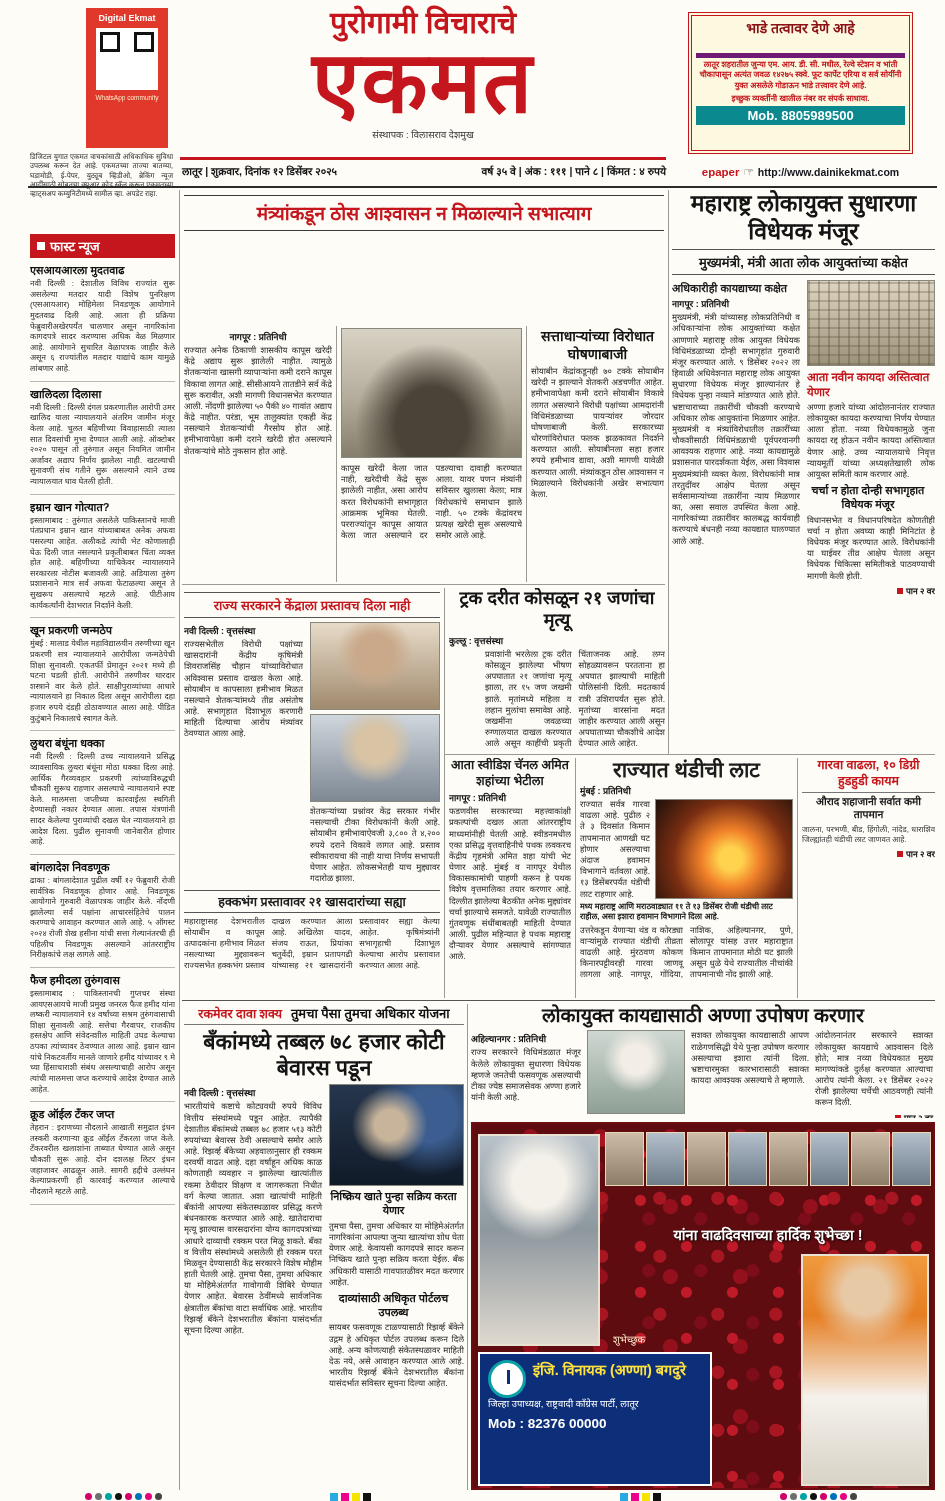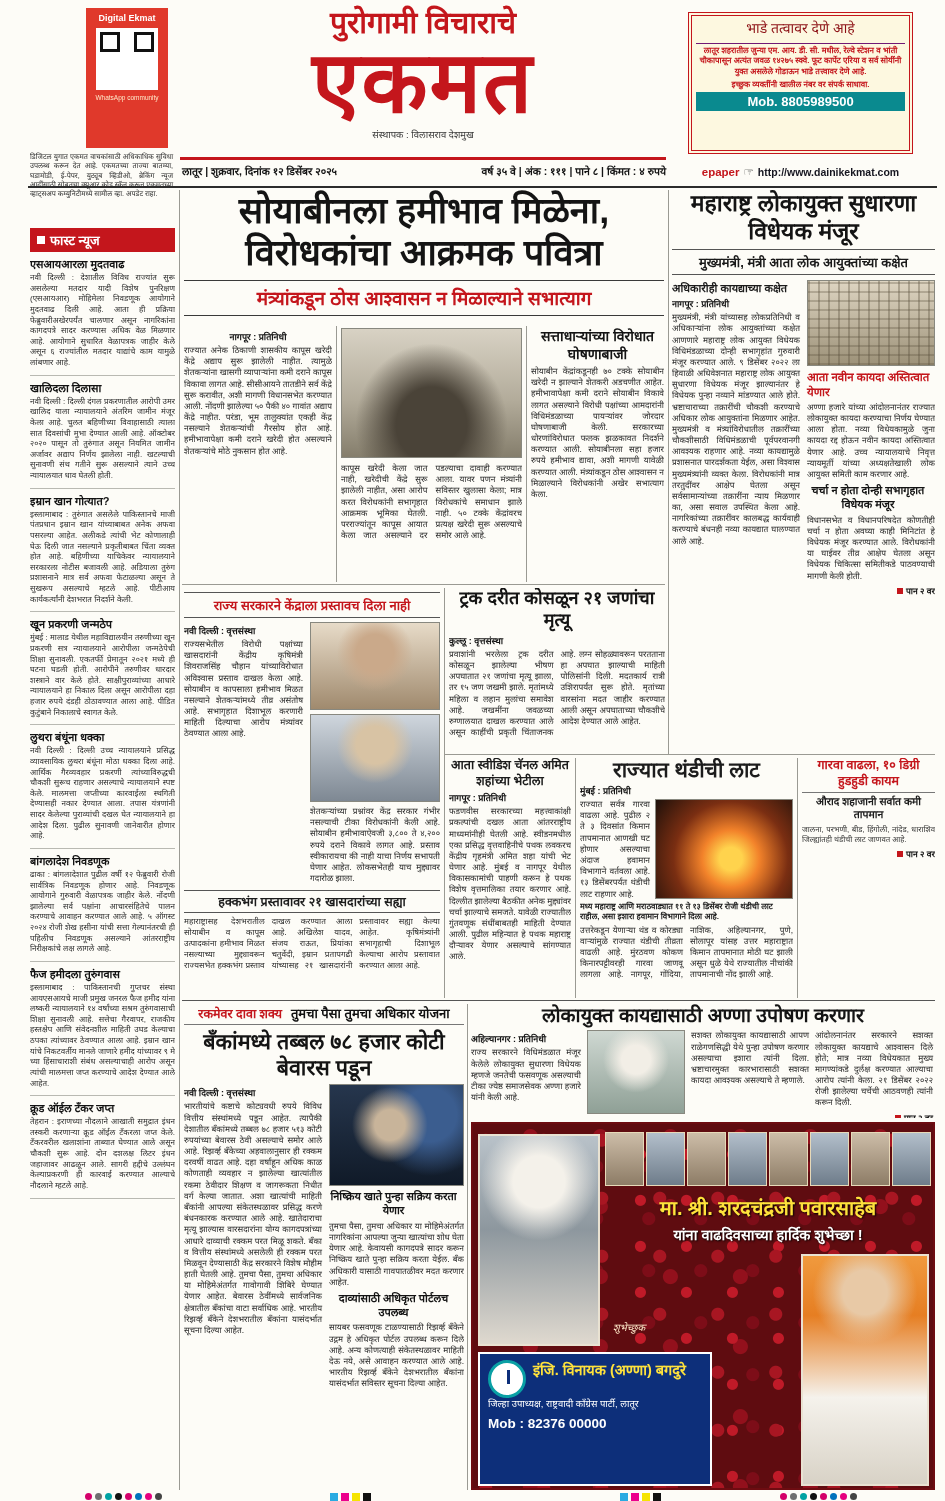--- a/index.html
+++ b/index.html
@@ -29,32 +29,32 @@
   .digital-caption { left:30px; top:152px; width:143px; font-size:7.2px; line-height:1.3; color:#2a2a2a; }
 
   .masthead { left:180px; top:6px; width:486px; text-align:center; }
   .mast-tagline { color:#c4161c; font-weight:800; font-size:30px; line-height:1.1; }
   .mast-title { color:#c4161c; font-weight:900; font-size:86px; line-height:1.02; letter-spacing:2px; }
   .mast-founder { color:#3a3a3a; font-size:9.5px; margin-top:1px; }
   .mast-rule { left:180px; top:157px; width:486px; height:3px; background:#c4161c; }
   .dateline { left:182px; top:164px; width:484px; display:flex; justify-content:space-between; font-size:10.5px; font-weight:bold; color:#141414; }
 
   .top-ad { left:688px; top:12px; width:225px; height:142px; border:4px double #c4161c; background:#fdf8e0; text-align:center; padding:2px 4px; }
-  .top-ad .atitle { font-size:14px; font-weight:400; color:#8c1014; border-bottom:1px solid #701a75; padding-bottom:6px; }
+  .top-ad .atitle { font-size:14px; font-weight:700; color:#8c1014; border-bottom:5px solid #701a75; padding-bottom:16px; }
   .top-ad .abody { font-size:8px; font-weight:bold; color:#c4161c; line-height:1.3; margin-top:2px; }
   .top-ad .acontact { font-size:8px; font-weight:bold; color:#c4161c; margin-top:1px; }
   .top-ad .amob { background:#0a8a8f; color:#fff; font-weight:800; font-size:13px; padding:2px 0; margin-top:3px; }
   .epaper { left:688px; top:165px; width:225px; font-size:11.5px; display:flex; justify-content:center; gap:4px; align-items:baseline; }
   .epaper .elabel { color:#c4161c; font-weight:800; }
   .epaper .ehand { color:#222; }
   .epaper .eurl { color:#15151f; font-weight:bold; font-size:10.5px; }
   .top-rule { left:28px; top:186px; width:909px; border-top:2px solid #2c2c2c; height:0; position:absolute; }
 
   
-  .fastnews { left:30px; top:228px; width:145px; height:1256px; overflow:hidden; }
+  .fastnews { left:30px; top:234px; width:145px; height:1256px; overflow:hidden; }
   .fn-header { background:#c4161c; color:#fff; font-weight:800; font-size:13px; padding:3px 7px; display:flex; align-items:center; gap:5px; }
   .fn-header .fn-ico { width:8px; height:8px; background:#fff; display:inline-block; }
   .fn-item { border-bottom:1px solid #b9b9b2; padding:4px 0 6px 0; }
   .fn-title { font-size:11px; font-weight:800; color:#121212; margin-bottom:2px; }
   .fn-body { font-size:8px; line-height:1.33; color:#2e2e2e; text-align:justify; }
 
   
   .lead { left:184px; top:190px; width:480px; }
   .lead-headline { font-size:36px; font-weight:800; line-height:1.18; text-align:center; color:#141414; }
   .lead-subhead { margin-top:5px; border-top:1.5px solid #3a3a3a; border-bottom:1.5px solid #3a3a3a; padding:4px 0; text-align:center; color:#c4161c; font-size:19px; font-weight:800; }
@@ -99,21 +99,21 @@
   .agri-kicker { margin:4px 0; border-top:1px solid #555; border-bottom:1px solid #555; padding:3px 0; text-align:center; color:#c4161c; font-size:13px; font-weight:800; }
   .agri-cols { display:flex; gap:7px; }
   .agri-l { width:119px; } .agri-r { width:130px; }
   .hakka { left:184px; top:890px; width:256px; height:108px; overflow:hidden; }
   .hakka-sub { border-top:1px solid #555; border-bottom:1px solid #555; padding:2px 0; text-align:center; font-size:12.5px; font-weight:800; }
   .hakka-body { margin-top:4px; column-count:3; column-gap:7px; font-size:8.2px; }
 
   
   .truck { left:449px; top:588px; width:216px; height:162px; overflow:hidden; }
   .truck-headline { font-size:18px; font-weight:800; line-height:1.22; text-align:center; color:#141414; margin-bottom:2px; }
-  .truck-body { column-count:2; column-gap:7px; }
+  .truck-body { column-count:2; column-gap:7px;margin-left:36px; }
   .sweden { left:449px; top:758px; width:122px; height:240px; overflow:hidden; }
   .swe-headline { font-size:12.5px; font-weight:800; line-height:1.25; text-align:center; margin-bottom:2px; }
   .coldwave { left:580px; top:758px; width:213px; height:240px; overflow:hidden; }
   .cw-headline { font-size:21px; font-weight:800; text-align:center; line-height:1.15; }
   .cw-row { display:flex; gap:5px; margin-top:2px; }
   .cw-txt { width:70px; }
   .cw-photo { width:138px; }
   .cw-caption { font-size:8px; font-weight:bold; line-height:1.25; margin-top:2px; color:#222; }
   .cw-body2 { margin-top:3px; column-count:2; column-gap:7px; }
   .garva { left:802px; top:758px; width:133px; height:240px; overflow:hidden; }
@@ -144,21 +144,21 @@
       radial-gradient(circle at 38% 82%, #7d0d18 0 6px, transparent 7px);
     background-size:58px 58px,46px 46px,70px 70px,52px 52px; }
   .ad-pawar { position:absolute; left:5px; top:10px; width:122px; height:212px; border:2px solid #e9e2d2;
     background:radial-gradient(circle at 50% 22%, #f4f1ea 0 15%, transparent 34%),linear-gradient(180deg,#b9c2c9 0%,#8d979e 45%,#dfd9cf 100%); }
   .ad-strip { position:absolute; left:132px; top:8px; width:326px; height:54px; display:flex; gap:2px; }
   .ad-strip div { flex:1; border:1px solid #e7d9b8; }
   .ad-strip div:nth-child(odd) { background:linear-gradient(180deg,#cdbda8,#8d7c66); }
   .ad-strip div:nth-child(even){ background:linear-gradient(180deg,#b3bfcb,#6e7c8a); }
   .ad-title { position:absolute; left:130px; top:70px; width:330px; text-align:center; color:#ffe23c; font-size:20px; font-weight:800; text-shadow:1px 1px 2px #000; }
   .ad-wish { position:absolute; left:130px; top:100px; width:330px; text-align:center; color:#fff; font-size:14.5px; font-weight:800; text-shadow:1px 1px 2px #000; }
-  .ad-greet { position:absolute; left:140px; top:196px; color:#ffe9c9; font-size:10px; font-style:italic; }
+  .ad-greet { position:absolute; left:140px; top:208px; color:#ffe9c9; font-size:10px; }
   .ad-panel { position:absolute; left:5px; top:228px; width:234px; height:134px; background:#0d2f7a; border:2px solid #fff; padding:6px 8px; }
   .ad-logo { float:left; width:38px; height:38px; border-radius:50%; background:#fff; border:3px solid #0aa0a5; margin-right:7px; position:relative; }
   .ad-logo::after { content:""; position:absolute; left:16px; top:7px; width:3px; height:14px; background:#0d2f7a; }
   .ad-name { color:#ffe23c; font-size:14.5px; font-weight:800; line-height:1.2; padding-top:2px; }
   .ad-desig { clear:both; color:#fff; font-size:9.5px; margin-top:6px; line-height:1.35; }
   .ad-mob { color:#fff; font-size:13.5px; font-weight:800; margin-top:5px; }
   .ad-advertiser { position:absolute; right:4px; top:130px; width:128px; height:232px; border:2px solid #e9e2d2;
     background:radial-gradient(circle at 50% 16%, #e8c9a6 0 11%, transparent 26%),linear-gradient(180deg,#f09a3e 0%,#e67e22 26%,#f5f2ec 62%,#d8d2c6 100%); }
 
   
@@ -247,21 +247,20 @@
       <div class="fn-title">फैज हमीदला तुरुंगवास</div>
       <div class="fn-body">इस्लामाबाद : पाकिस्तानची गुप्तचर संस्था आयएसआयचे माजी प्रमुख जनरल फैज हमीद यांना लष्करी न्यायालयाने १४ वर्षांच्या सश्रम तुरुंगवासाची शिक्षा सुनावली आहे. सत्तेचा गैरवापर, राजकीय हस्तक्षेप आणि संवेदनशील माहिती उघड केल्याचा ठपका त्यांच्यावर ठेवण्यात आला आहे. इम्रान खान यांचे निकटवर्तीय मानले जाणारे हमीद यांच्यावर ९ मे च्या हिंसाचाराशी संबंध असल्याचाही आरोप असून त्यांची मालमत्ता जप्त करण्याचे आदेश देण्यात आले आहेत.</div>
     </div>
     <div class="fn-item">
       <div class="fn-title">क्रूड ऑईल टँकर जप्त</div>
       <div class="fn-body">तेहरान : इराणच्या नौदलाने आखाती समुद्रात इंधन तस्करी करणाऱ्या क्रूड ऑईल टँकरला जप्त केले. टँकरवरील खलाशांना ताब्यात घेण्यात आले असून चौकशी सुरू आहे. दोन दशलक्ष लिटर इंधन जहाजावर आढळून आले. सागरी हद्दीचे उल्लंघन केल्याप्रकरणी ही कारवाई करण्यात आल्याचे नौदलाने म्हटले आहे.</div>
     </div>
   </div>
 
   <div class="abs lead">
-    <div class="lead-headline">सोयाबीनला हमीभाव मिळेना, विरोधकांचा आक्रमक पवित्रा</div>
     <div class="lead-subhead">मंत्र्यांकडून ठोस आश्वासन न मिळाल्याने सभात्याग</div>
   </div>
 
   <div class="abs lokayukta">
     <div class="lok-headline">महाराष्ट्र लोकायुक्त सुधारणा विधेयक मंजूर</div>
     <div class="lok-subhead">मुख्यमंत्री, मंत्री आता लोक आयुक्तांच्या कक्षेत</div>
     <div class="lok-cols">
       <div class="lok-cola">
         <div class="lok-leadin">अधिकारीही कायद्याच्या कक्षेत</div>
         <div class="byline">नागपूर : प्रतिनिधी</div>
@@ -387,21 +386,20 @@
     <div class="ad-strip">
       <div></div>
       <div></div>
       <div></div>
       <div></div>
       <div></div>
       <div></div>
       <div></div>
       <div></div>
     </div>
-    <div class="ad-title">मा. श्री. शरदचंद्रजी पवारसाहेब</div>
     <div class="ad-wish">यांना वाढदिवसाच्या हार्दिक शुभेच्छा !</div>
     <div class="ad-greet">शुभेच्छुक</div>
     <div class="ad-panel">
       <div class="ad-logo"></div>
       <div class="ad-name">इंजि. विनायक (अण्णा) बगदुरे</div>
       <div class="ad-desig">जिल्हा उपाध्यक्ष, राष्ट्रवादी काँग्रेस पार्टी, लातूर</div>
       <div class="ad-mob">Mob : 82376 00000</div>
     </div>
     <div class="ad-advertiser"></div>
   </div>

